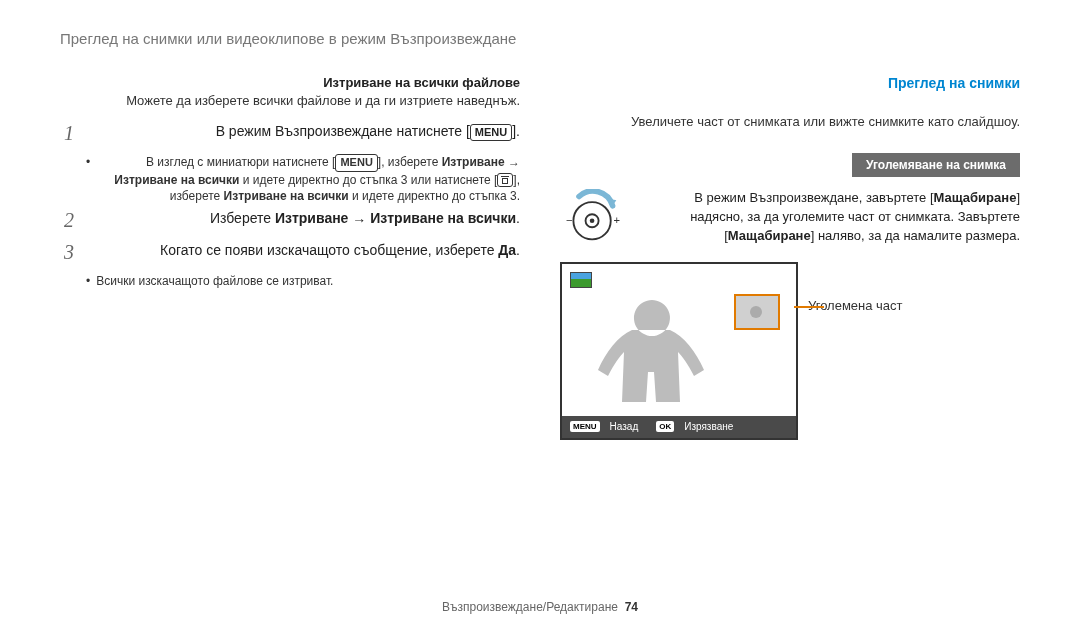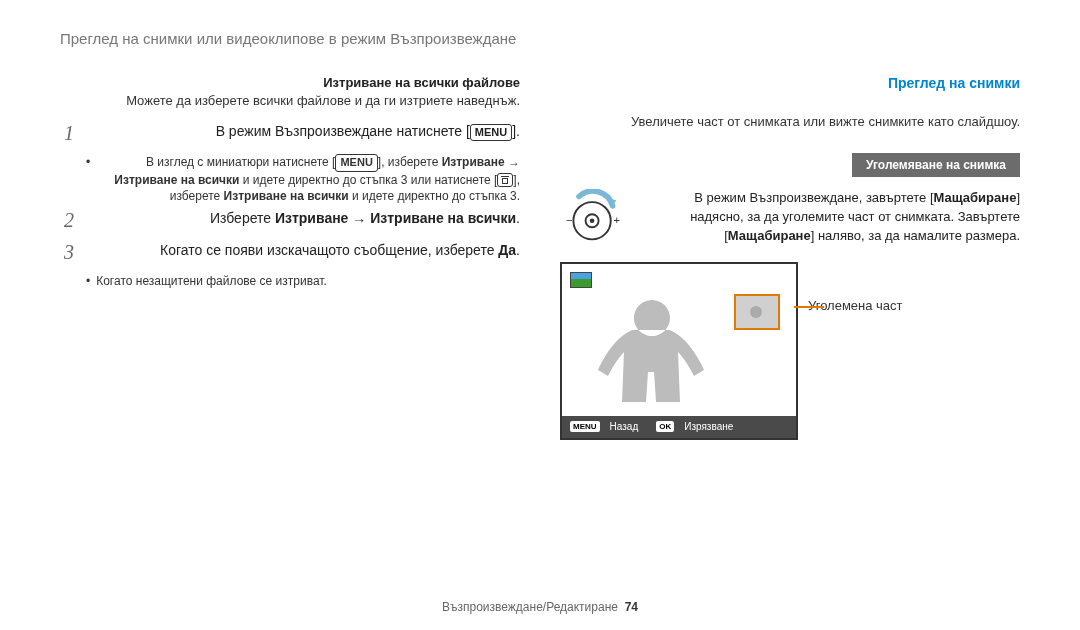--- a/index.html
+++ b/index.html
@@ -244,21 +244,21 @@
       </div>
     </div>
 
     <div class="step">
       <div class="step-num">3</div>
       <div class="step-body">
         <span>Когато се появи изскачащото съобщение, изберете </span><strong>Да</strong><span>.</span>
       </div>
     </div>
     <div class="bullet">
-      <div>Когато незащитени файлове се изтриват.</div>
+      <div>Всички изскачащото файлове се изтриват.</div>
     </div>
   </div>
 
   <div class="col">
     <div class="section-title">Преглед на снимки</div>
     <div class="body-text">Увеличете част от снимката или вижте снимките като слайдшоу.</div>
     <div class="pill">Уголемяване на снимка</div>
 
     <div class="dial-row">
       <div class="dial">

